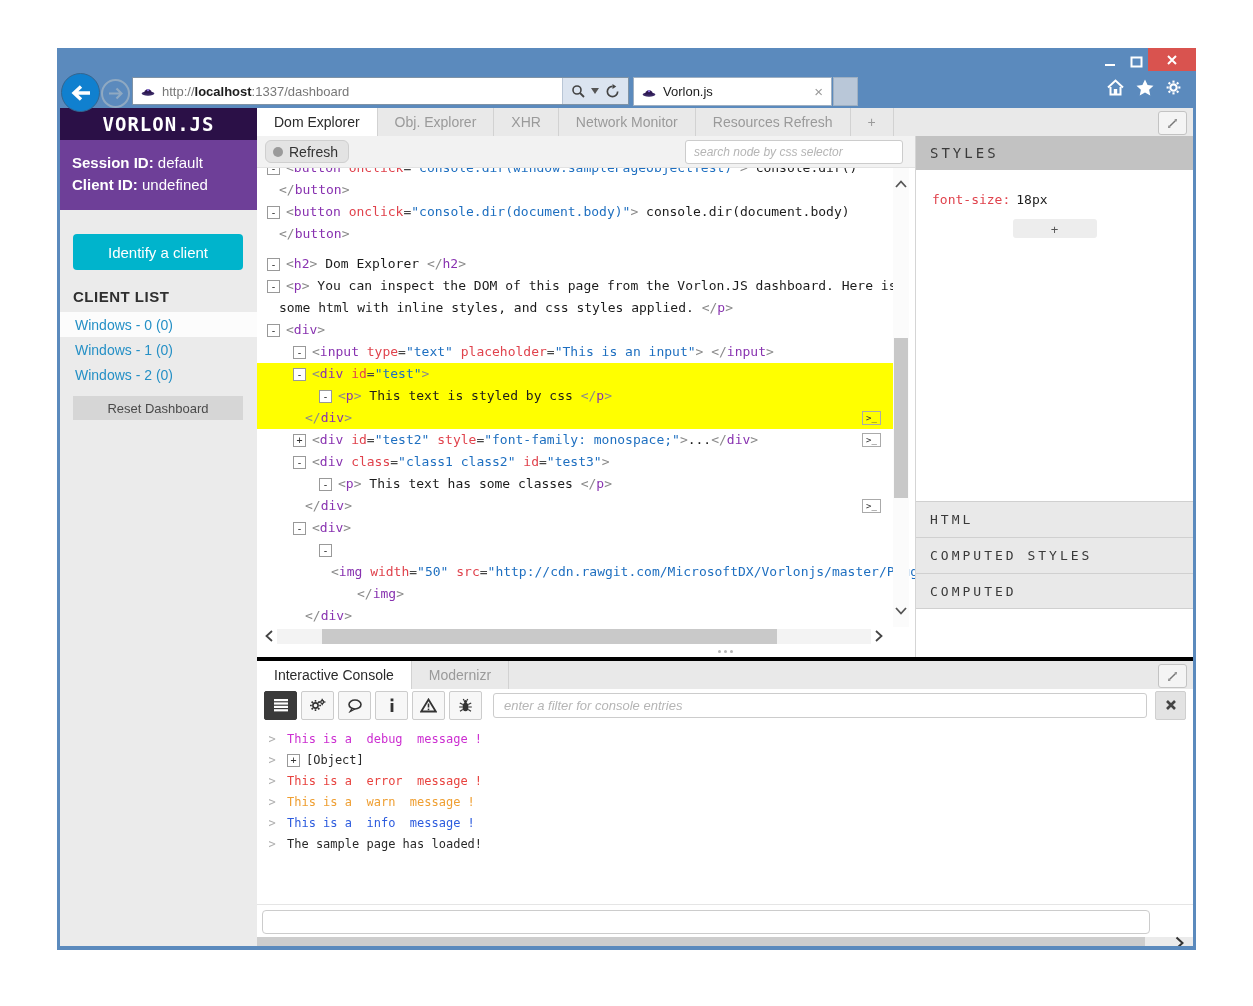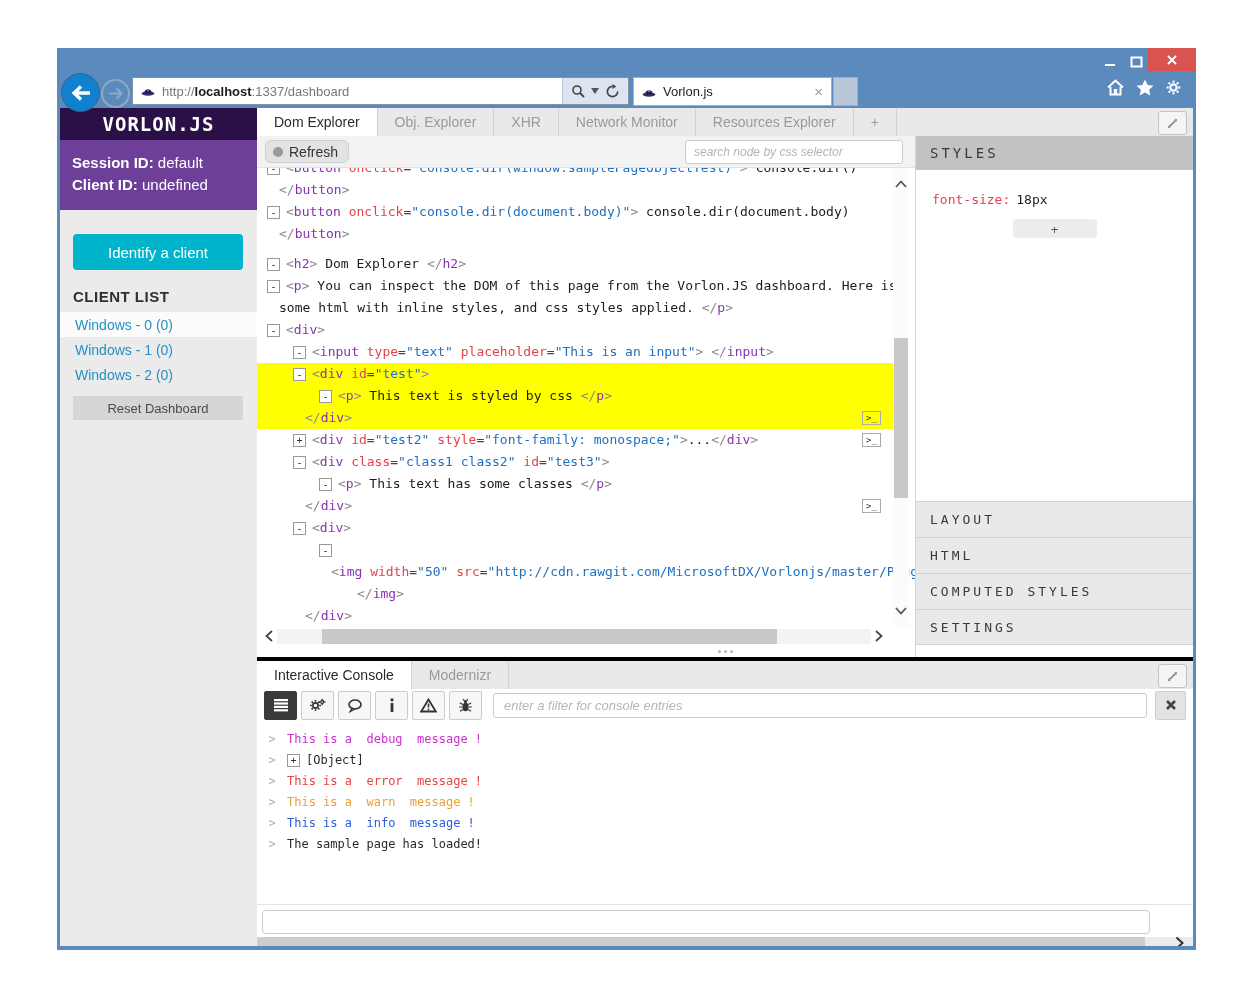--- a/index.html
+++ b/index.html
@@ -232,21 +232,21 @@
         <button id="reset-btn">Reset Dashboard</button>
       </div>
 
       <div id="main">
 
         <div class="tabbar" id="plugin-tabs">
           <div class="tab active">Dom Explorer</div>
             <div class="tab">Obj. Explorer</div>
             <div class="tab">XHR</div>
             <div class="tab">Network Monitor</div>
-            <div class="tab">Resources Explorer</div>
+            <div class="tab">Resources Refresh</div>
             <div class="tab">+</div>
             <div class="expander">
             <svg width="13" height="13" viewBox="0 0 14 14">
                 <path d="M4,10 L10,4" stroke="#777" stroke-width="1.6"></path>
                 <path d="M9,2.8 L11.8,2.2 L11.2,5 z" fill="#777"></path>
                 <path d="M5,11.2 L2.2,11.8 L2.8,9 z" fill="#777"></path>
               </svg>
           </div>
         </div>
 
@@ -318,24 +318,23 @@
             <i></i>
           </div>
 
         <div id="styles-col">
           <div id="styles-header">STYLES</div>
           <div id="styles-rule">
             <span class="prop">font-size:</span><span class="val">18px</span>
           </div>
           <button id="style-add">+</button>
           <div id="accordion">
-              <div class="acc-row">LAYOUT</div>
               <div class="acc-row">HTML</div>
               <div class="acc-row">COMPUTED STYLES</div>
-              <div class="acc-row">SETTINGS</div>
+              <div class="acc-row">COMPUTED</div>
             </div>
         </div>
 
         <div id="console-panel">
           <div class="tabbar" id="console-tabs">
             <div class="tab active">Interactive Console</div>
               <div class="tab">Modernizr</div>
               <div class="expander">
               <svg width="13" height="13" viewBox="0 0 14 14">
                   <path d="M4,10 L10,4" stroke="#777" stroke-width="1.6"></path>

